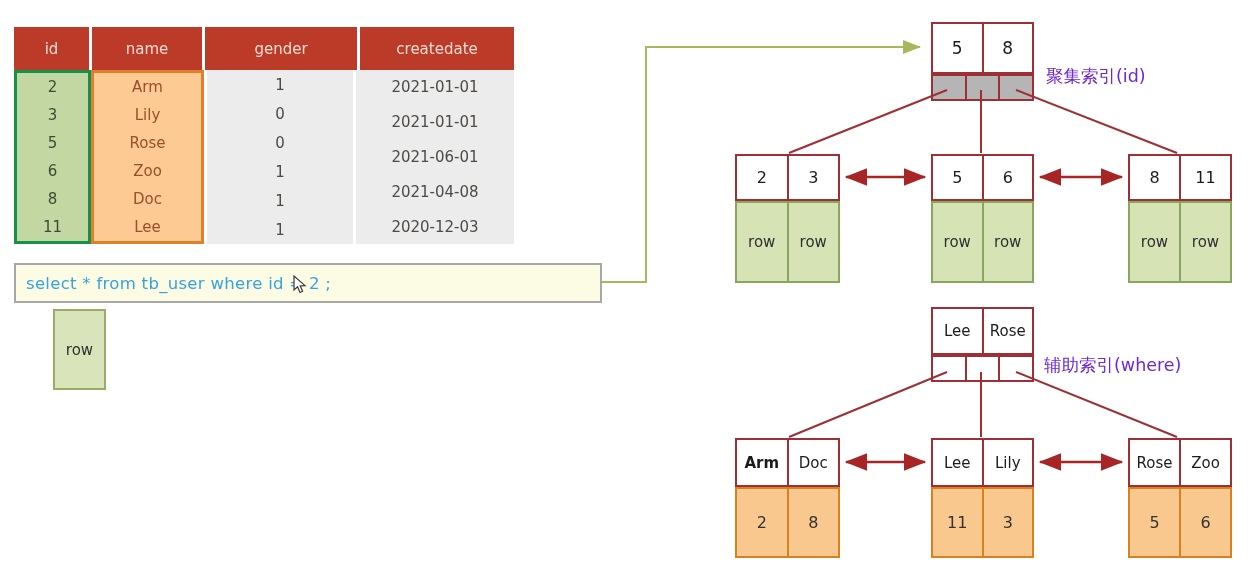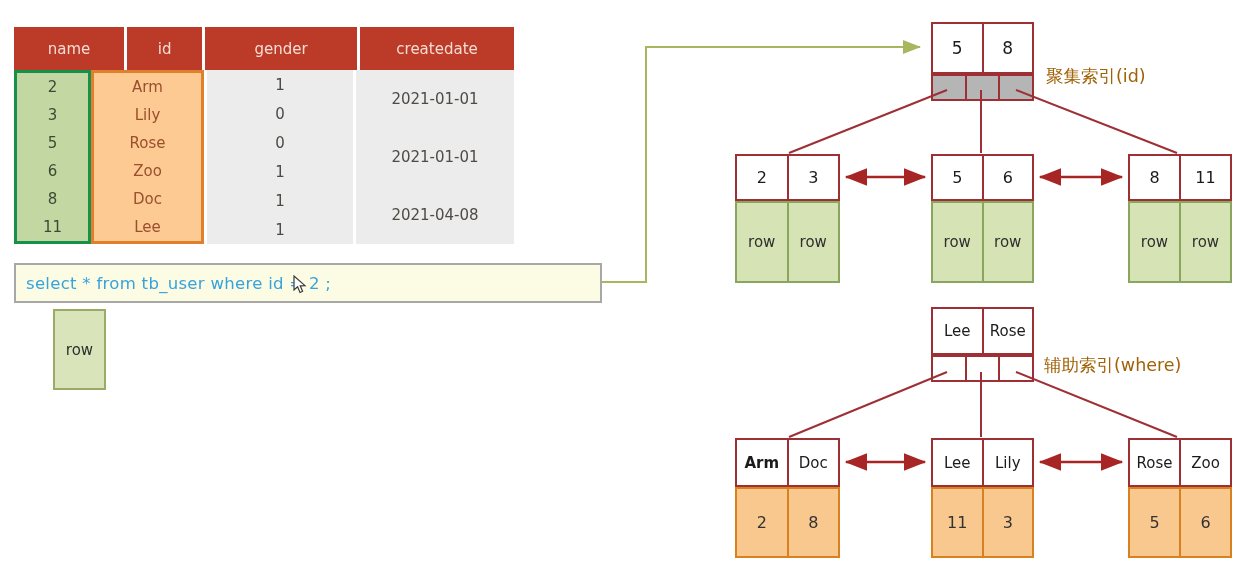--- a/index.html
+++ b/index.html
@@ -45,33 +45,33 @@
 
   .vals{display:flex;box-sizing:border-box;}
   .vals .vcell{flex:1;display:flex;align-items:center;justify-content:center;}
   .vals-green{background:#d6e3b5;border:2px solid #8aa55e;}
   .vals-green .vcell{font-size:15px;color:#2f2f2f;}
   .vals-green .vcell + .vcell{border-left:2px solid #8aa55e;}
   .vals-orange{background:#f9c88e;border:2px solid #d8821f;}
   .vals-orange .vcell{font-size:16px;color:#333;}
   .vals-orange .vcell + .vcell{border-left:2px solid #d8821f;}
 
-  .tree-title{font-size:17.5px;color:#a16207;white-space:nowrap;}
+  .tree-title{font-size:17.5px;color:#6d28d9;white-space:nowrap;}
 
   svg.overlay{position:absolute;left:0;top:0;pointer-events:none;}
 </style>
 </head>
 <body>
 
 <div id="canvas">
 
   <div class="abs tbl">
     <div class="tbl-head">
+      <div class="th th-id sep">id</div>
       <div class="th th-name sep">name</div>
-      <div class="th th-id sep">id</div>
       <div class="th th-gender sep">gender</div>
       <div class="th th-date">createdate</div>
     </div>
     <div class="tbl-body">
       <div class="col col-id">
         <div class="c">2</div>
         <div class="c">3</div>
         <div class="c">5</div>
         <div class="c">6</div>
         <div class="c">8</div>
@@ -89,21 +89,23 @@
         <div class="c">1</div>
         <div class="c">0</div>
         <div class="c">0</div>
         <div class="c">1</div>
         <div class="c">1</div>
         <div class="c">1</div>
       </div>
       <div class="col col-date">
         <div class="c">2021-01-01</div>
         <div class="c">2021-01-01</div>
+        <div class="c">2021-06-01</div>
         <div class="c">2021-04-08</div>
+        <div class="c">2020-12-03</div>
       </div>
     </div>
   </div>
 
   <div class="abs sql-box">
     <span>select * from tb_user where id = 2 ;</span>
   </div>
 
   <svg class="abs" style="left:293px;top:275px;" width="15" height="19" viewBox="0 0 15 19">
     <path d="M1,1 L1,15 L4.6,11.8 L7,17.5 L9.6,16.3 L7.2,10.8 L12,10.6 Z" fill="#ffffff" stroke="#3a3a3a" stroke-width="1.2"></path>

